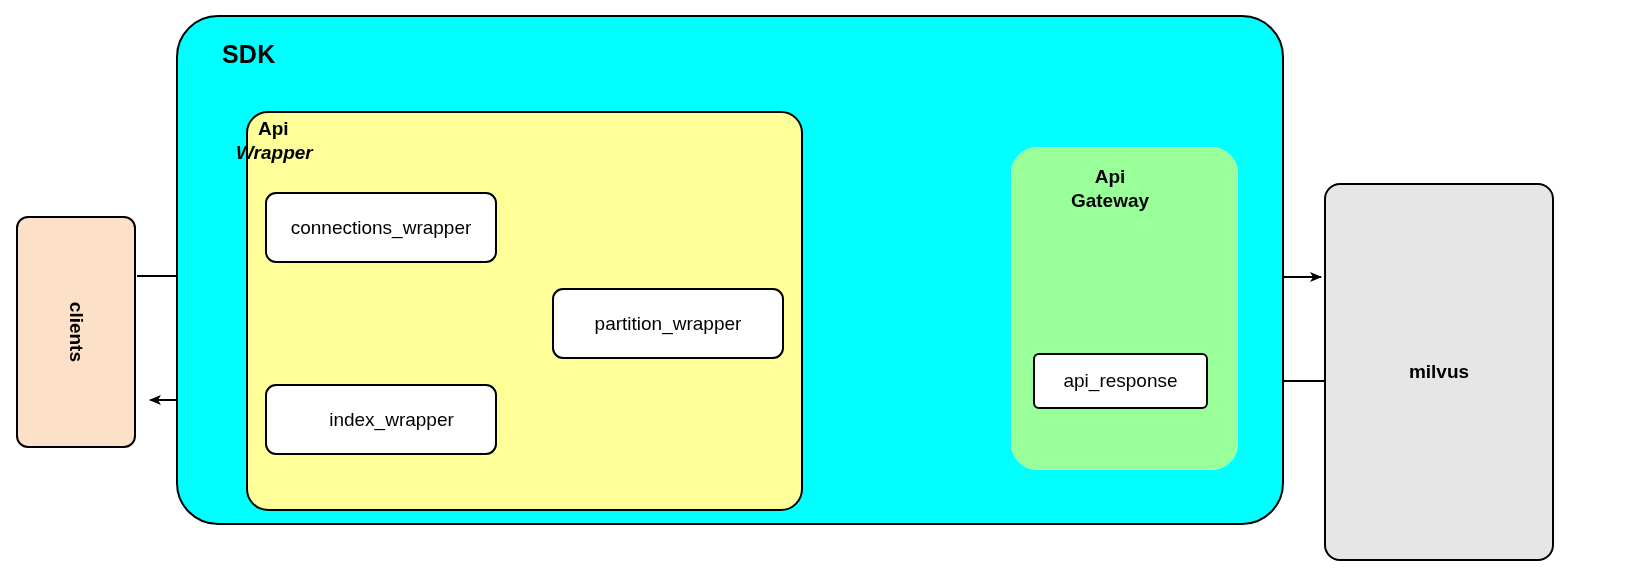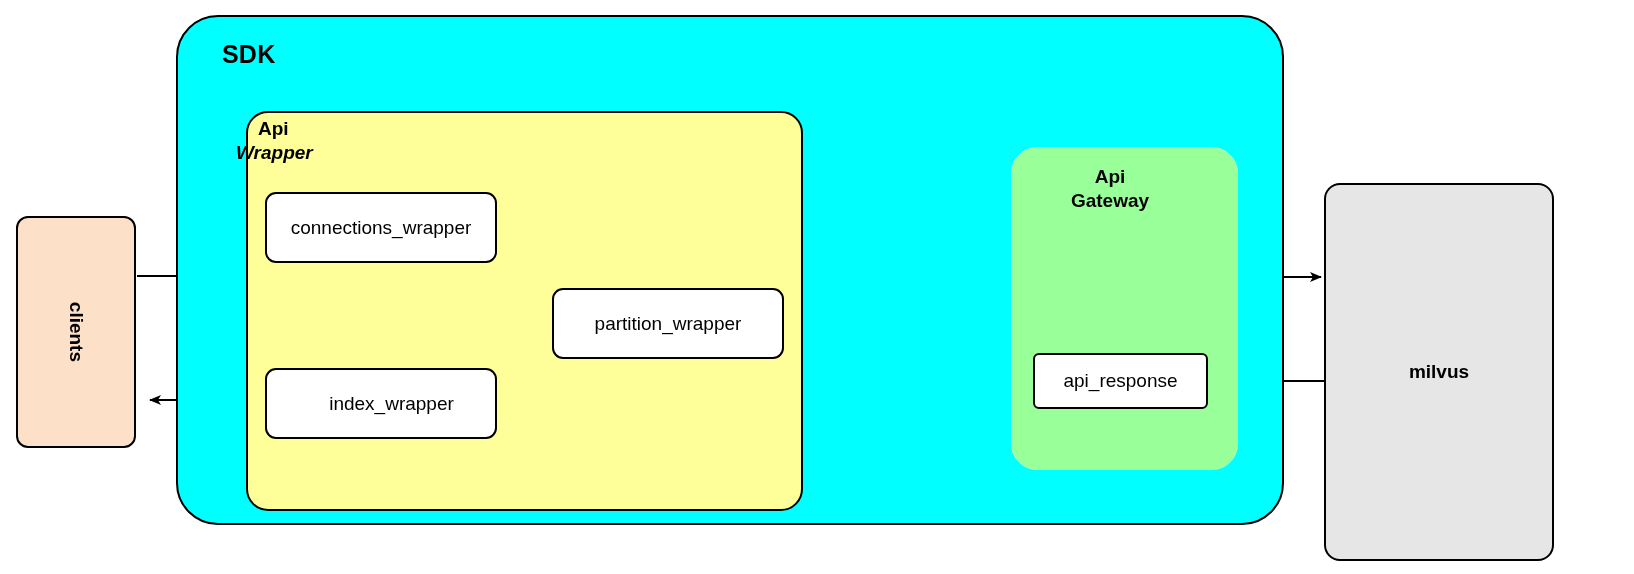--- a/index.html
+++ b/index.html
@@ -91,21 +91,21 @@
     font-size: 19px;
     font-weight: normal;
   }
 
   
   .leaf-w { width: 232px; height: 71px; }
   .col-a { left: 265px; }
   .col-b { left: 552px; }
   .row-1 { top: 192px; }
   .row-2 { top: 288px; }
-  .row-3 { top: 368px; padding-left: 21px; }
+  .row-3 { top: 384px; padding-left: 21px; }
 
   
   .leaf-g { width: 175px; height: 56px; left: 1033px; }
   .g-row-1 { top: 249px; }
   .g-row-2 { top: 353px; border-radius: 6px; }
 
   
   .checker-box {
     left: 861px; top: 356px;
     width: 114px; height: 56px;

